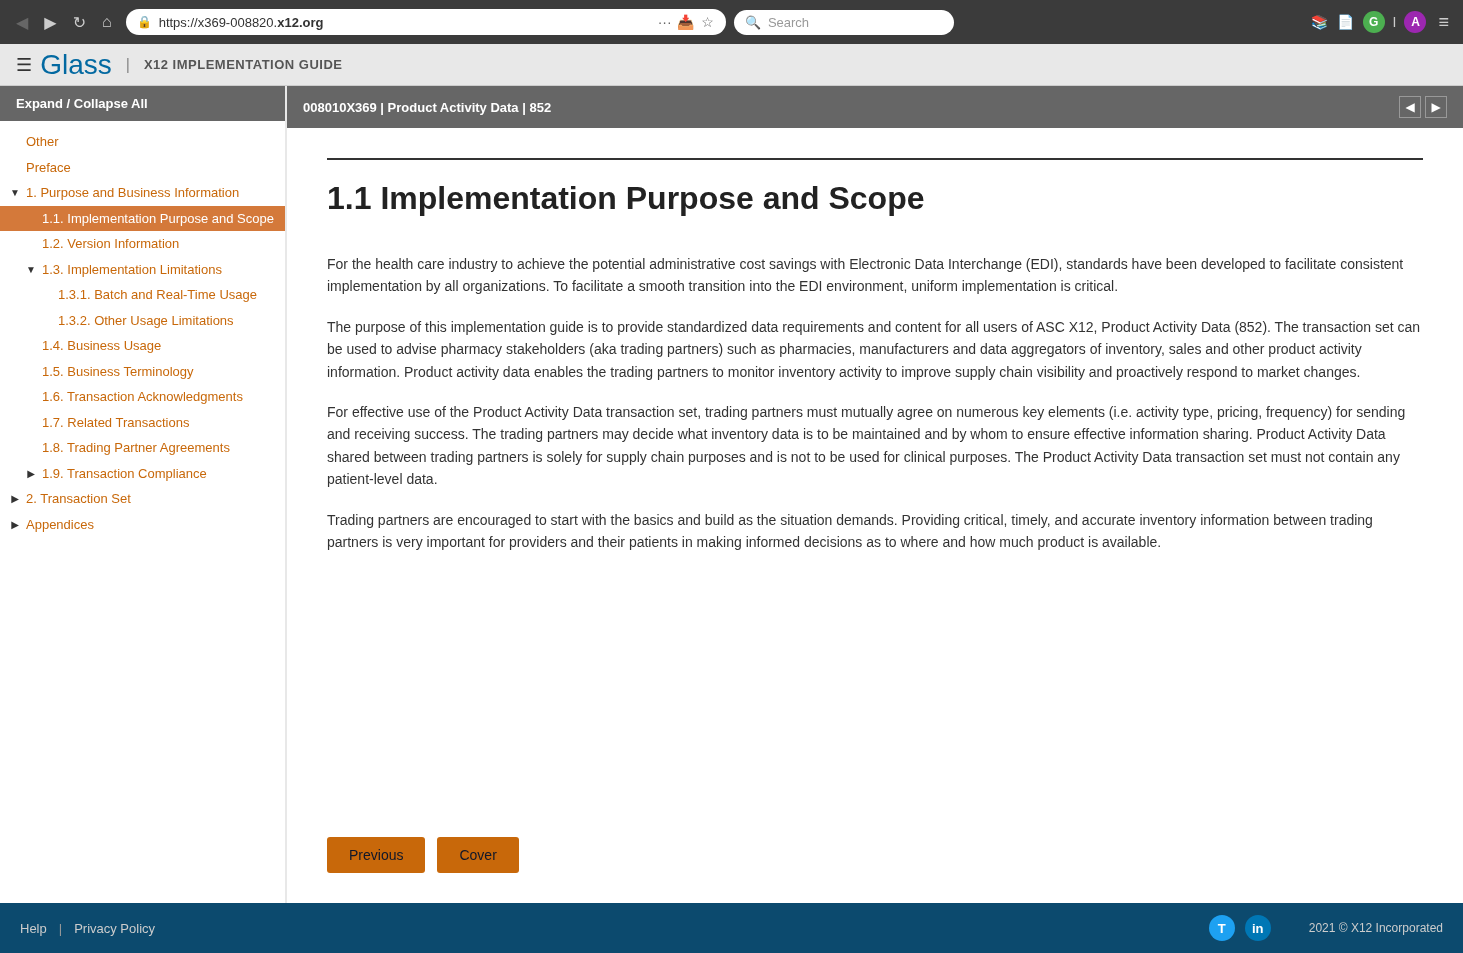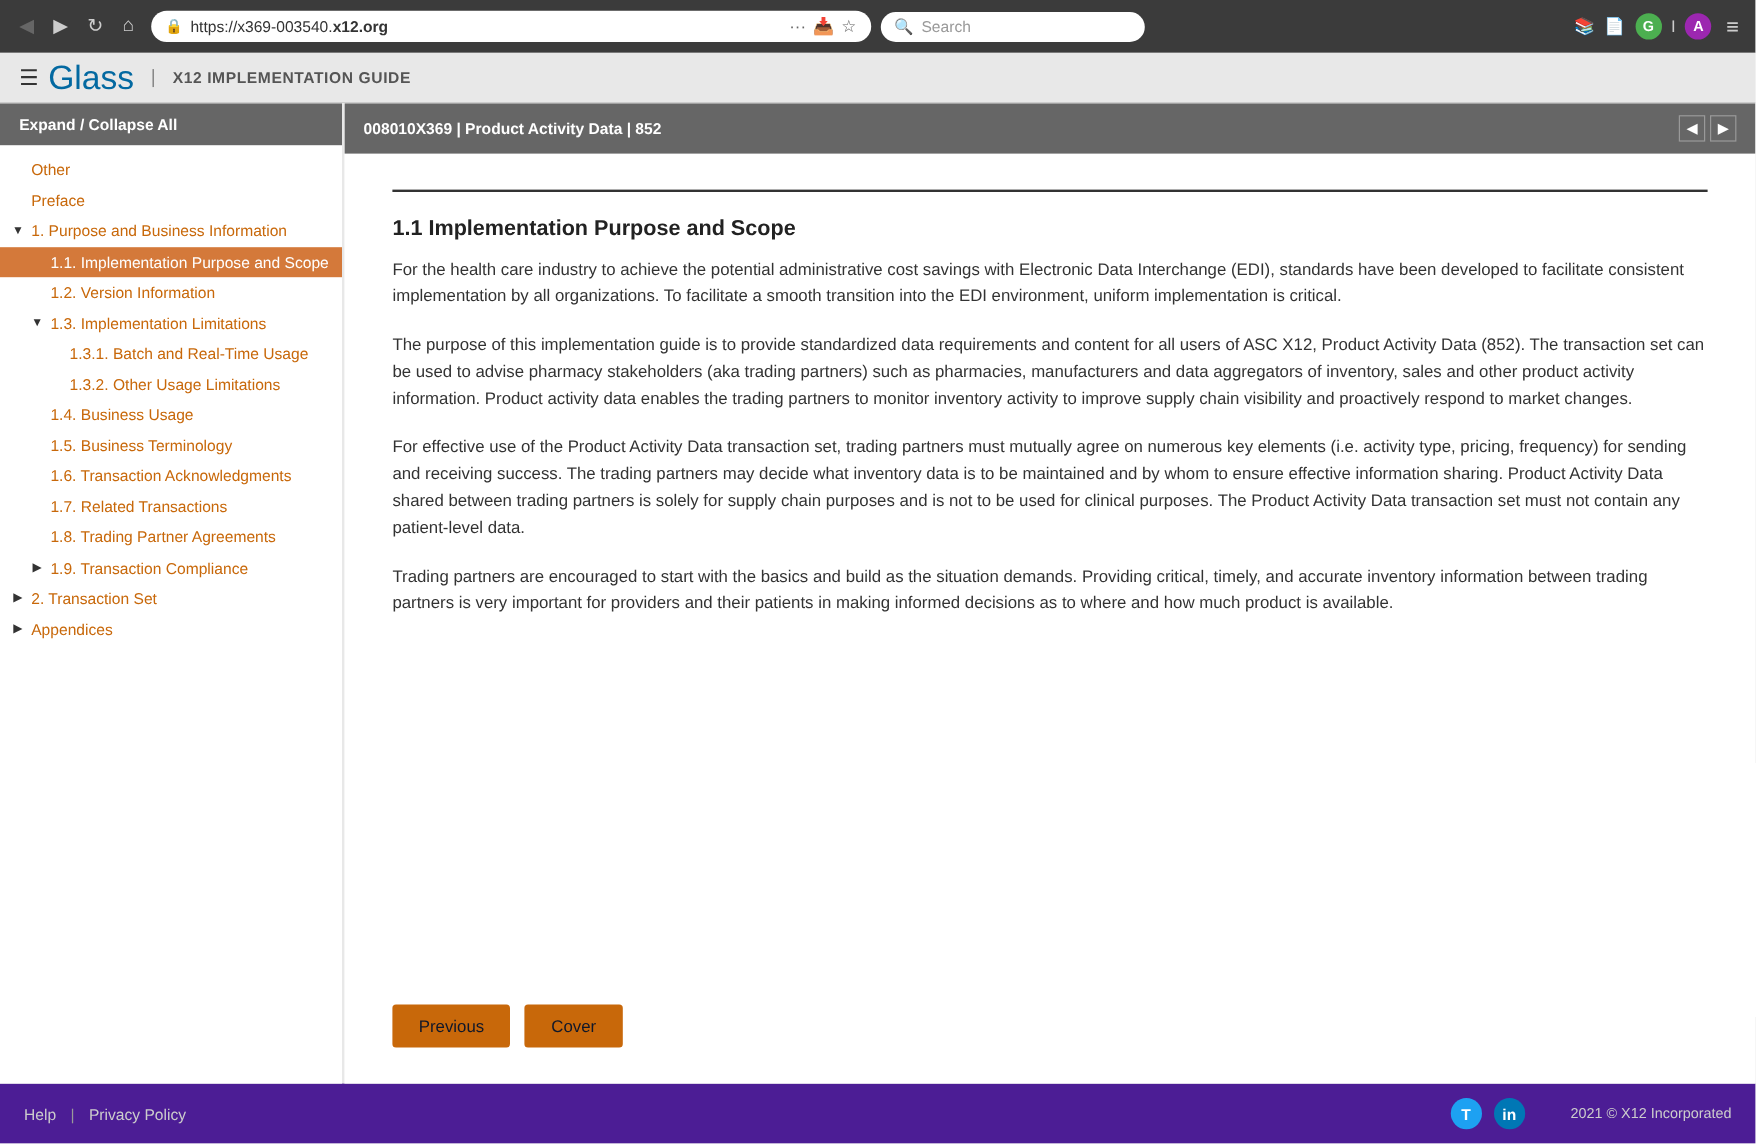--- a/index.html
+++ b/index.html
@@ -184,24 +184,24 @@
       flex: 1;
       overflow-y: auto;
       padding: 30px 40px;
     }
     .content-divider {
       border: none;
       border-top: 2px solid #333;
       margin-bottom: 20px;
     }
     .content-title {
-      font-size: 18px;
+      font-size: 32px;
       font-weight: bold;
       color: #222;
-      margin-bottom: 12px;
+      margin-bottom: 36px;
     }
     .content-paragraph {
       font-size: 14px;
       line-height: 1.6;
       color: #333;
       margin-bottom: 18px;
     }
     .content-footer-btns {
       padding: 20px 40px 30px;
       display: flex;
@@ -212,21 +212,21 @@
       color: #0f172a;
       border: none;
       padding: 10px 22px;
       font-size: 14px;
       cursor: pointer;
       border-radius: 3px;
     }
 
     
     .page-footer {
-      background: #4c1d95;
+      background: #0c4a6e;
       color: #ccc;
       height: 50px;
       display: flex;
       align-items: center;
       padding: 0 20px;
       font-size: 13px;
       gap: 12px;
     }
     .footer-social {
       margin-left: auto;
@@ -252,21 +252,21 @@
 <div class="browser-chrome">
   <div class="browser-nav-buttons">
     <button class="nav-btn disabled">◀</button>
     <button class="nav-btn">▶</button>
     <button class="nav-btn">↻</button>
     <button class="nav-btn">⌂</button>
   </div>
   <div class="address-bar">
     <span class="lock-icon">🔒</span>
     <span class="address-text">
-      <span>https://x369-003540.</span><span class="domain">x12.org</span>
+      <span>https://x369-008820.</span><span class="domain">x12.org</span>
     </span>
     <div class="address-bar-actions">
       <span>···</span>
       <span>📥</span>
       <span>☆</span>
     </div>
   </div>
   <div class="search-bar">
     <span>🔍</span>
     <span>Search</span>

